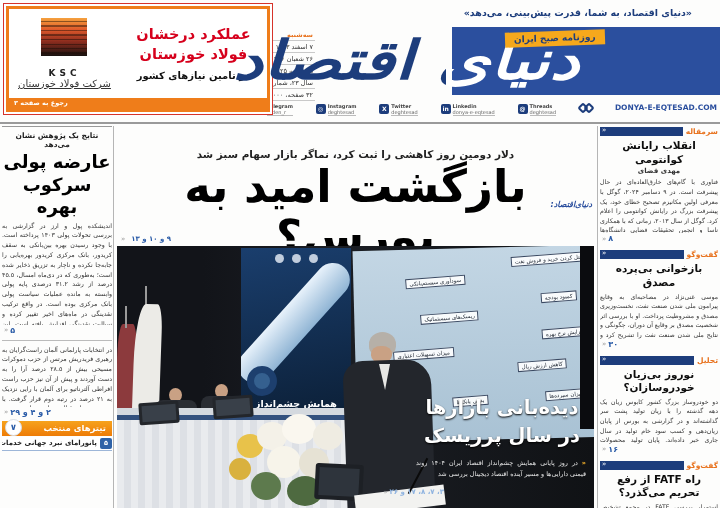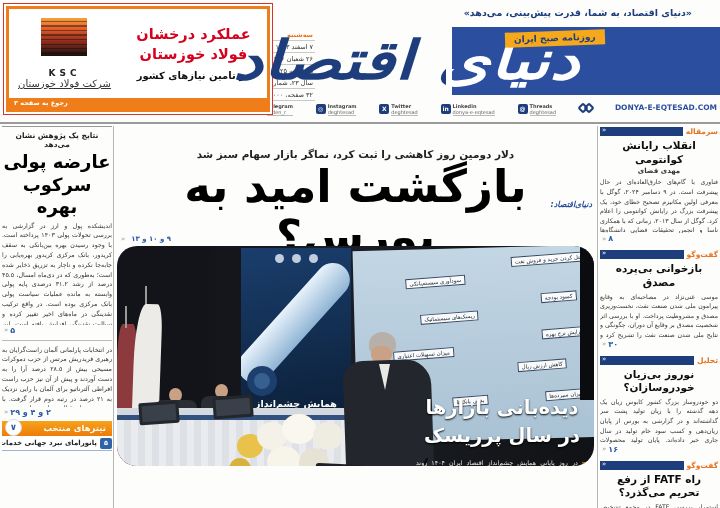--- a/index.html
+++ b/index.html
@@ -93,22 +93,22 @@
 
   
   .lead-kicker { text-align:center; font-size:10.5px; font-weight:bold; color:#222; margin-top:22px; }
   .lead-h { text-align:center; font-size:45px; font-weight:900; color:#000; line-height:1.1; margin-top:2px; }
   .lead-body { position:relative; margin-top:6px; height:40px; column-count:4; column-gap:9px;
                font-size:6.2px; line-height:1.5; color:#333; text-align:justify; overflow:hidden; }
   .lead-logo { position:absolute; top:74px; right:2px; font-size:8px; font-style:italic; font-weight:bold; color:#2b4f9e; z-index:4; }
   .lead-refs { position:absolute; top:108px; left:2px; display:flex; gap:2px; align-items:center; z-index:4; }
 
   
-  .photo { position:absolute; left:0; top:120px; width:477px; height:220px; overflow:hidden;
-           background:linear-gradient(90deg,#121419 0 18%, #1b1e24 45%, #101215 100%);border-radius:20px; }
+  .photo { position:absolute; left:0; top:120px; width:477px; height:262px; overflow:hidden;
+           background:linear-gradient(90deg,#121419 0 18%, #1b1e24 45%, #101215 100%); }
   .ph-strip { position:absolute; right:0; top:0; width:14px; height:70%; background:#0b0c0f; z-index:3; }
   .screen { position:absolute; left:238px; top:2px; width:239px; height:192px; z-index:1;
             background:linear-gradient(180deg,#c3d6e4,#a9c2d4); transform:rotate(-1.5deg); }
   .fbox { position:absolute; background:rgba(255,255,255,.9); border:1px solid #3a4a63; color:#1c2430;
           font-size:5.5px; padding:1px 3px; transform:rotate(-3deg); text-align:center; white-space:nowrap; }
   .banner { position:absolute; left:124px; top:2px; width:110px; height:228px; z-index:2;
             background:linear-gradient(170deg,#1a3e6d,#0c2038 75%); overflow:hidden; }
   .banner .logos { position:absolute; top:6px; left:0; right:0; display:flex; justify-content:center; gap:8px; }
   .banner .logos i { width:9px; height:9px; border-radius:50%; background:#dfe8f2; opacity:.85; }
   .pipe { position:absolute; top:58px; left:-22px; width:150px; height:34px; border-radius:17px;

